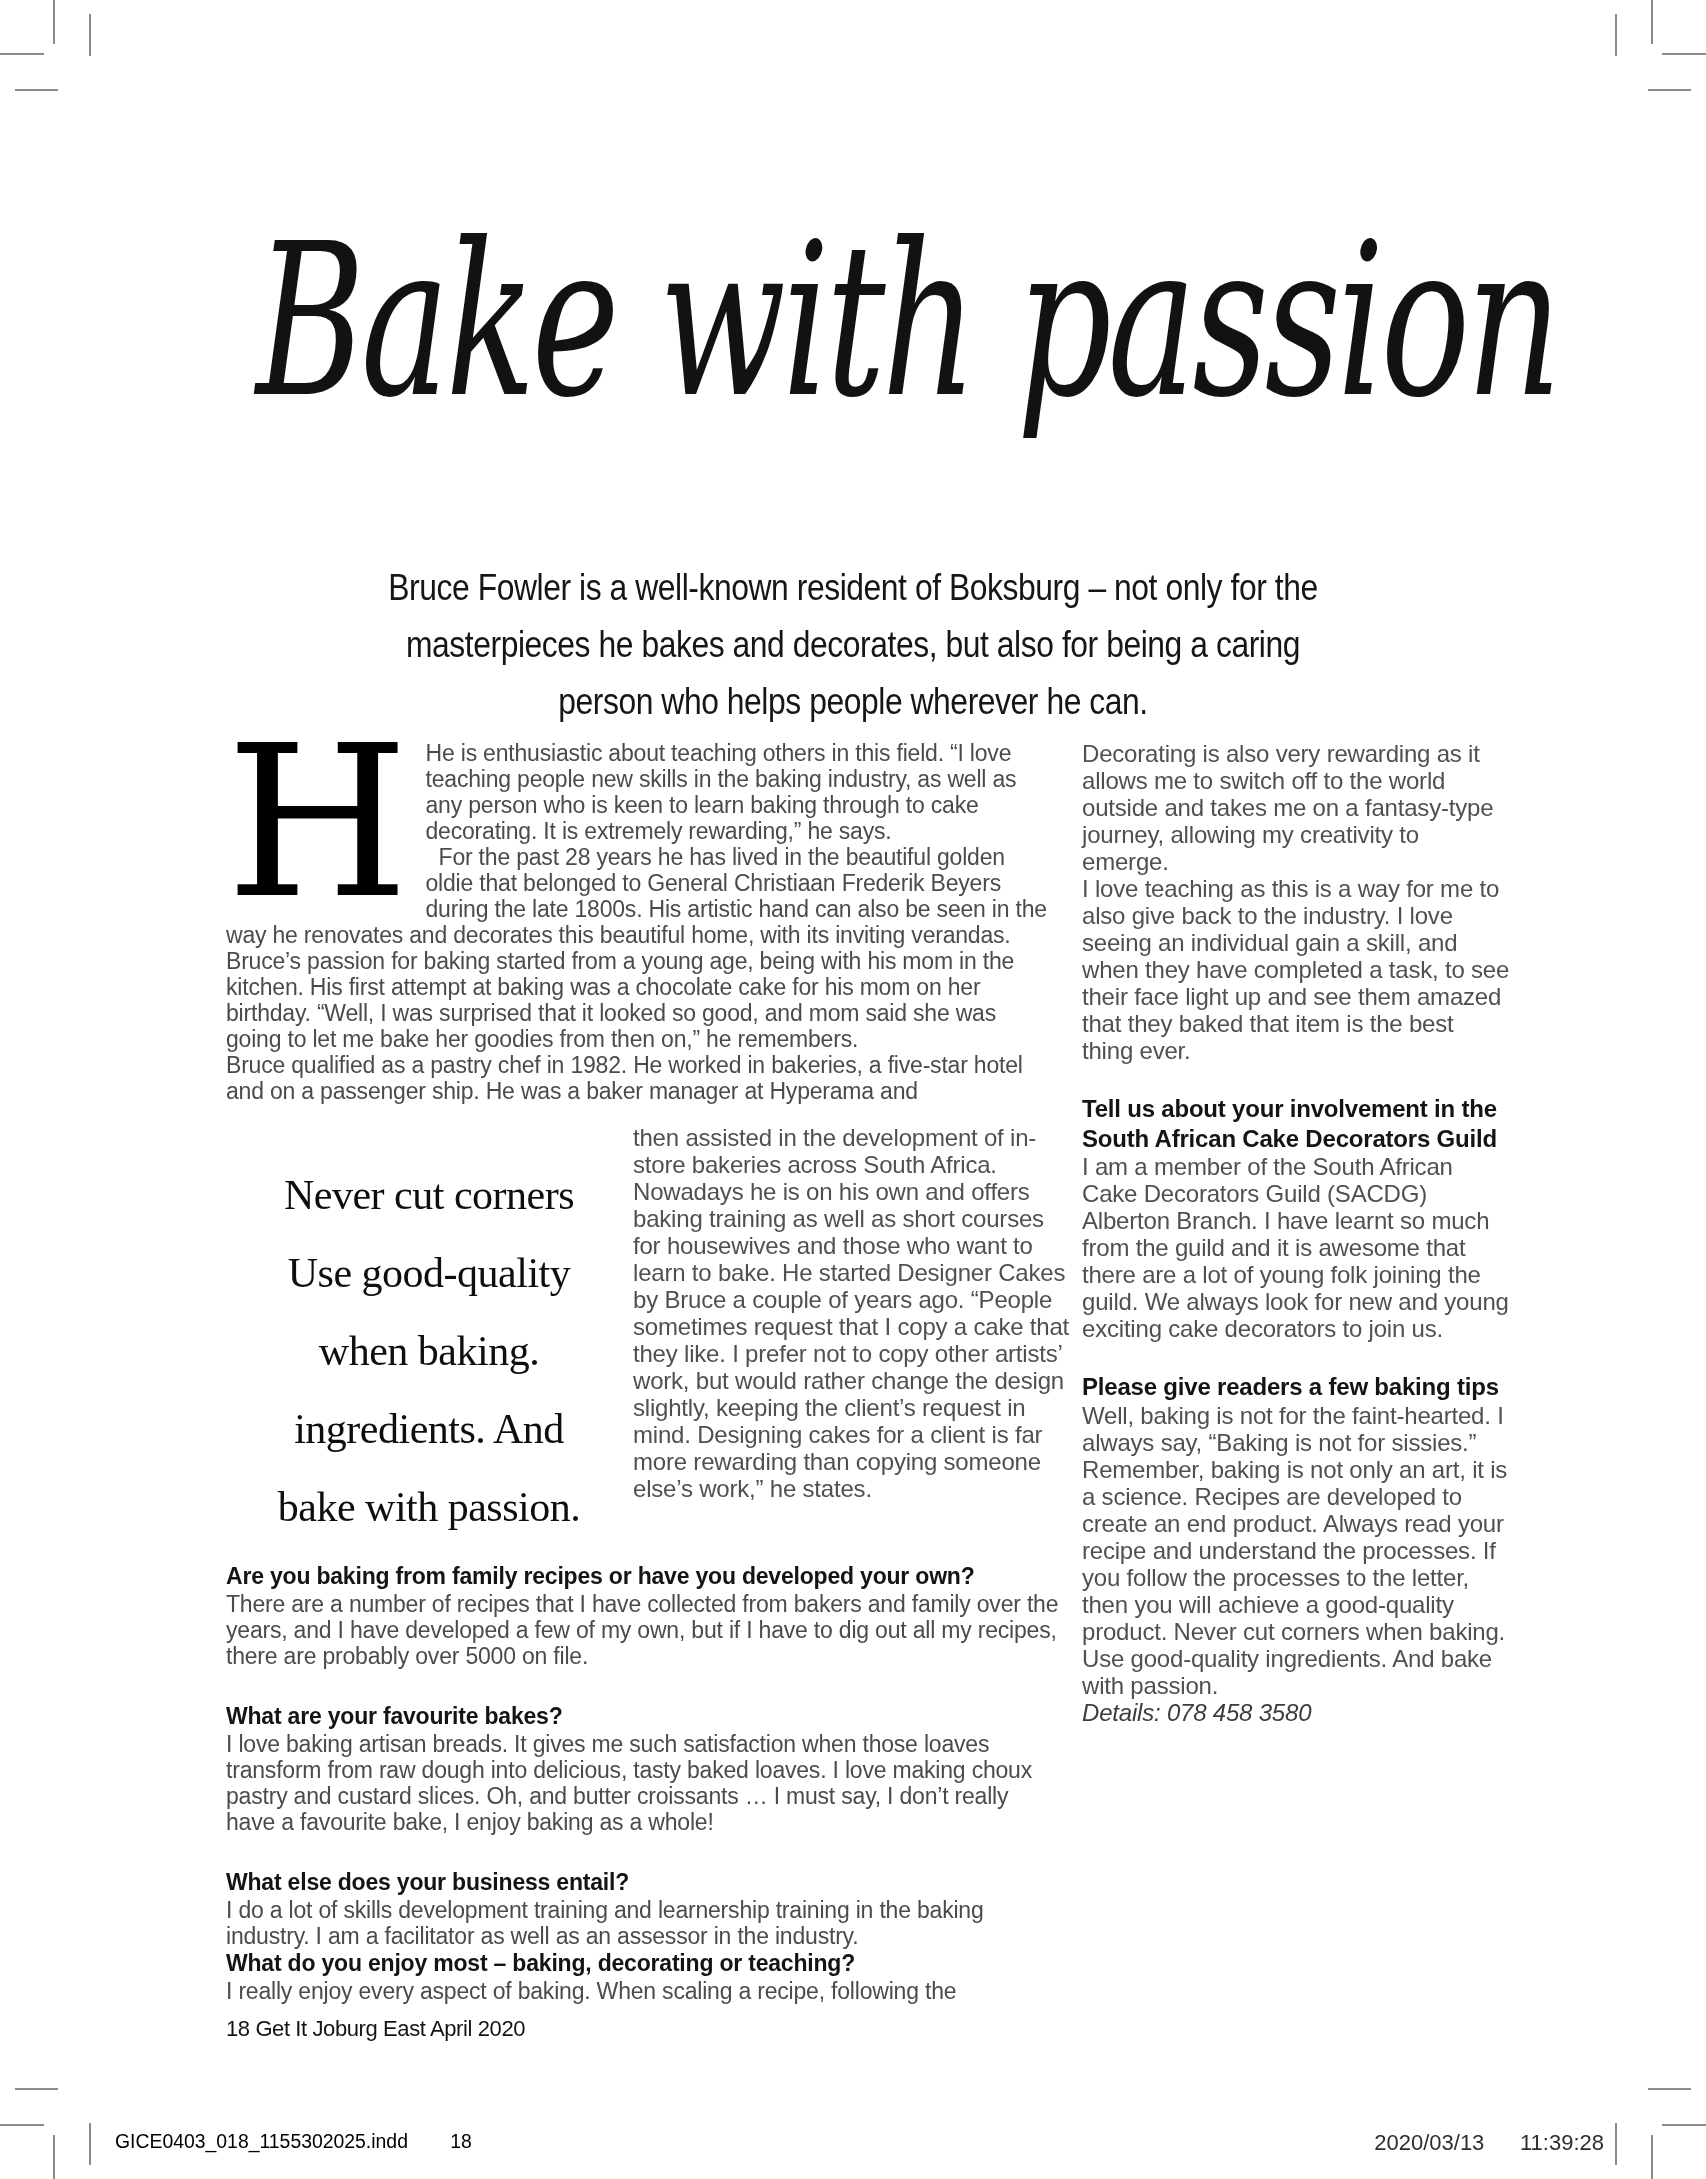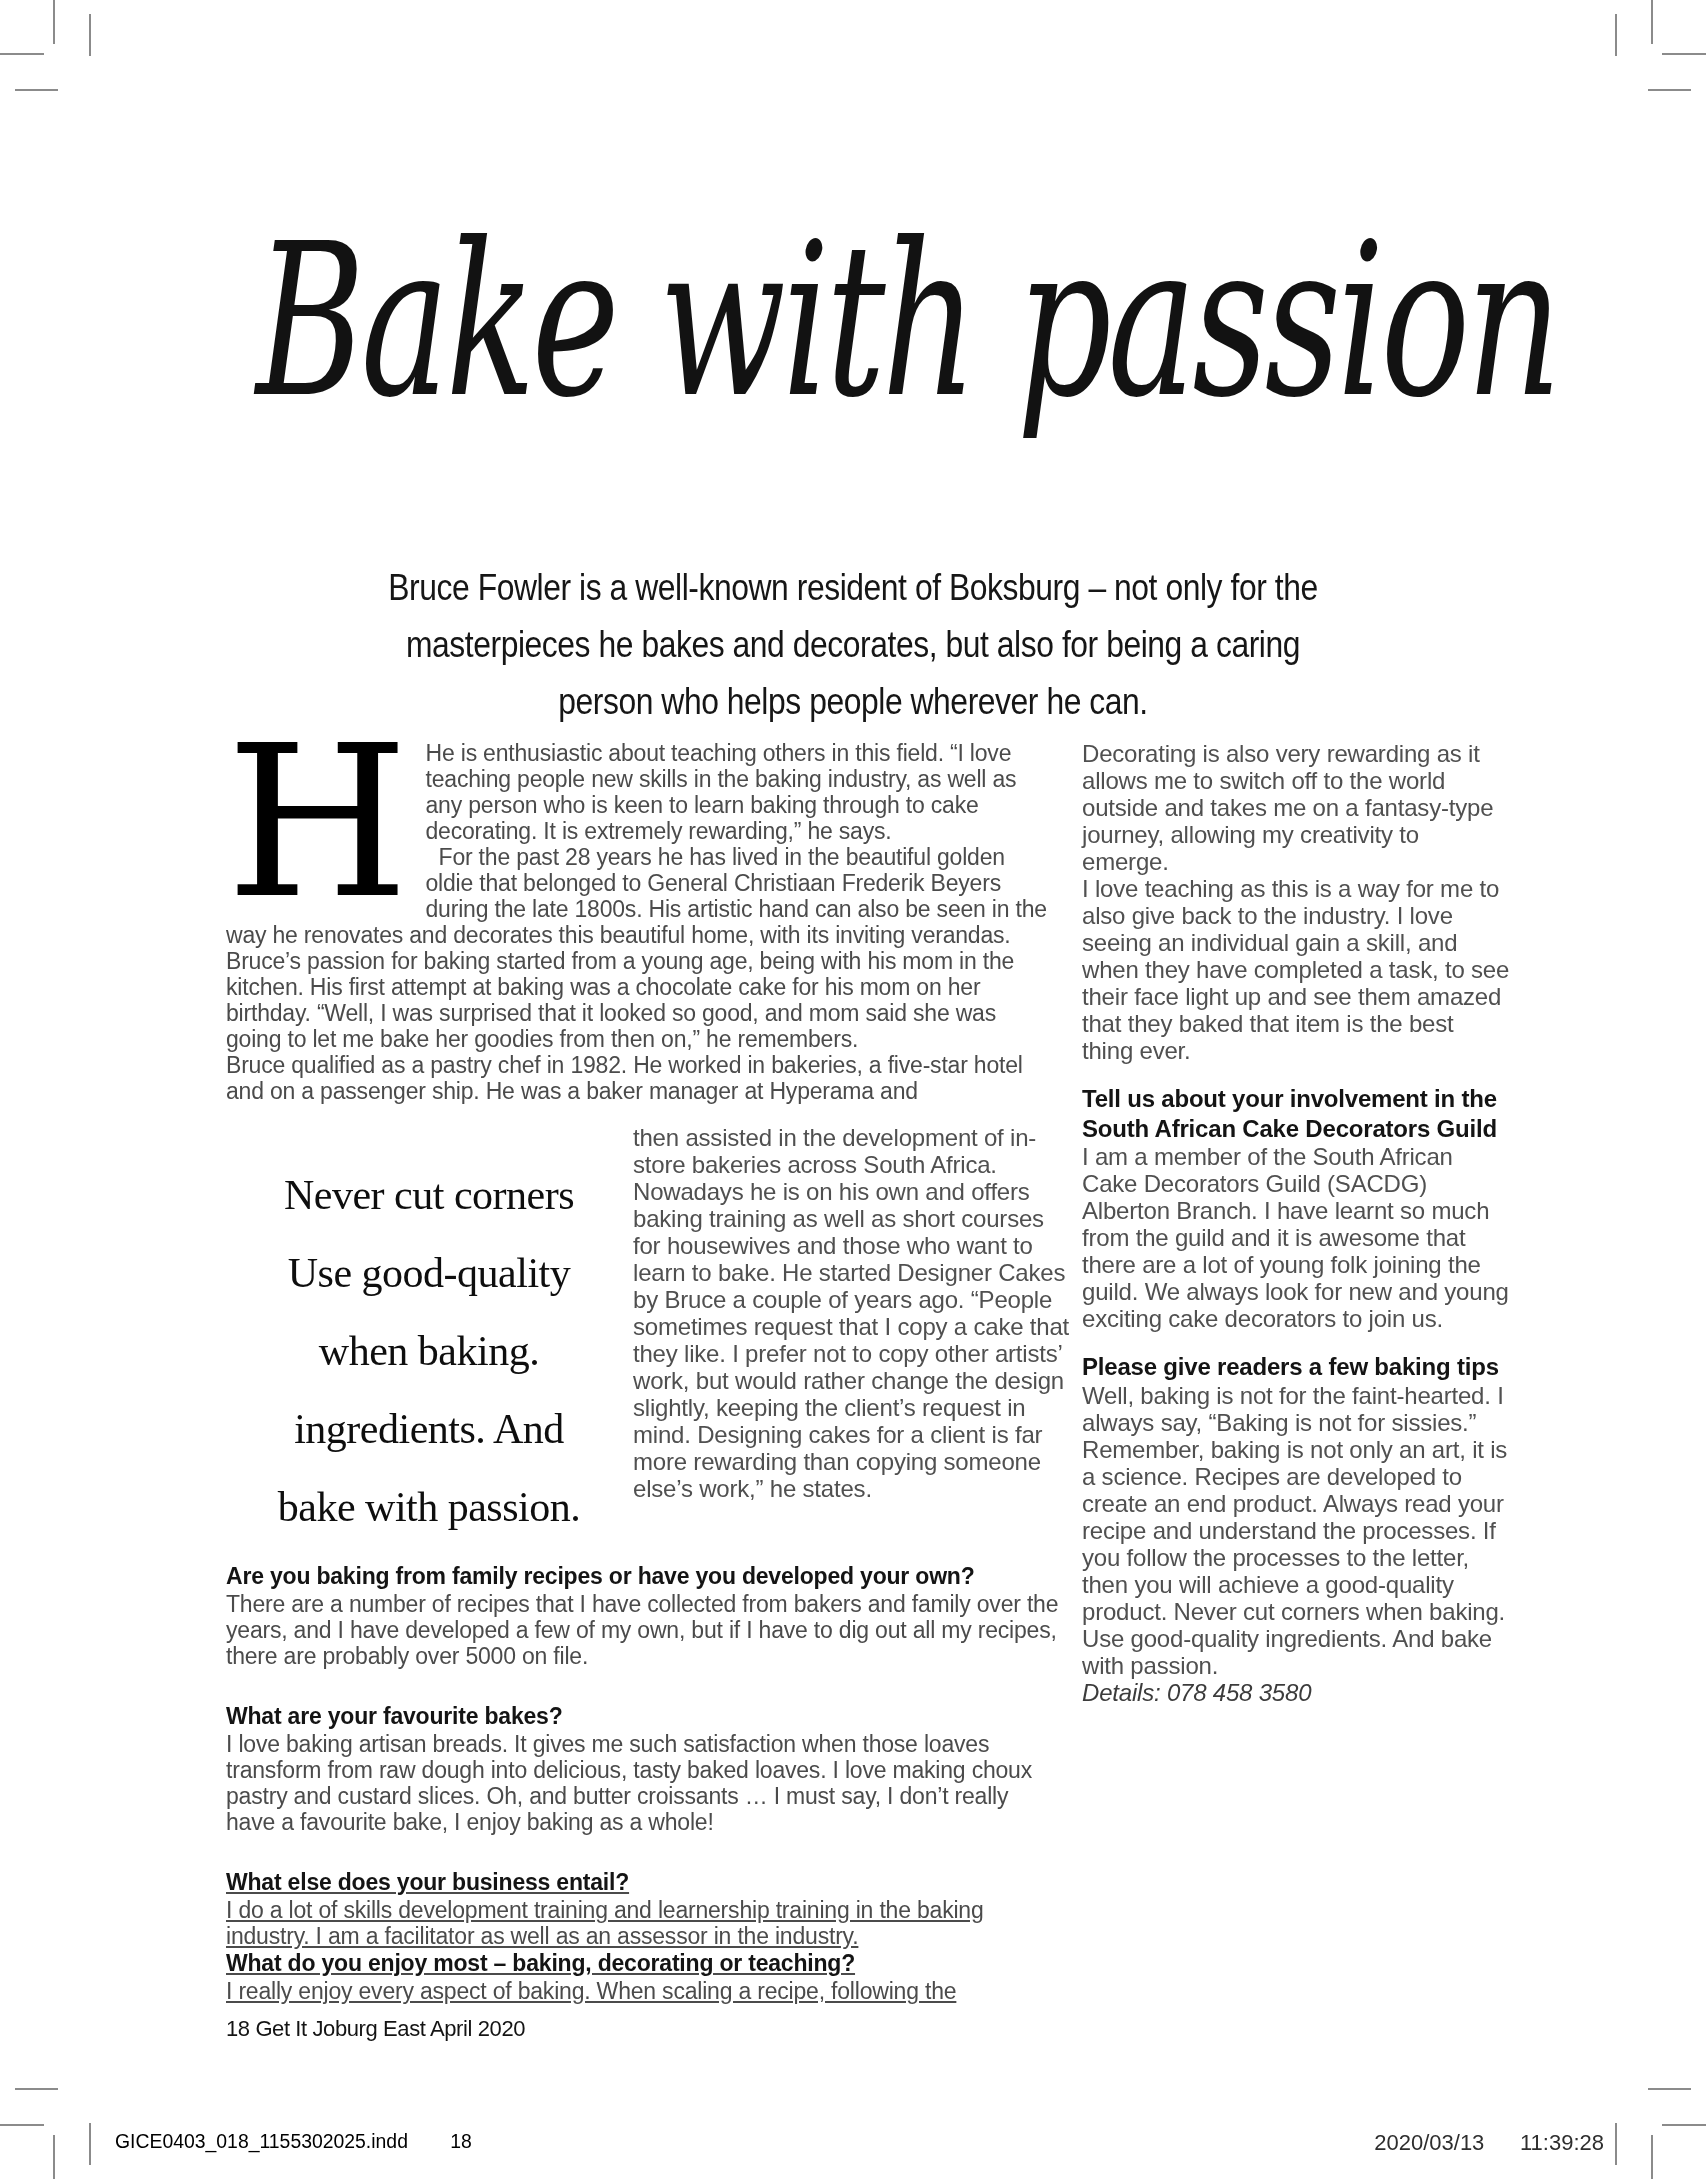--- a/index.html
+++ b/index.html
@@ -56,31 +56,31 @@
     font-size:24px; line-height:27px; color:#505050; letter-spacing:-0.2px;
   }
   .midcol p { margin:0; }
 
   
   .qa {
     position:absolute; left:226px; top:1562px; width:835px;
     font-size:23px; line-height:26px; color:#4b4b4b; letter-spacing:-0.2px;
   }
   .qa .qa-item { margin-bottom:33px; }
-  .qa .qa-item.tight { margin-bottom:0;text-decoration:underline; }
+  .qa .qa-item.tight { margin-bottom:0; }
   .qa h3 { margin:0; font-size:23px; line-height:29px; font-weight:bold; color:#141414; }
   .qa p { margin:0; }
 
   
   .rcol {
     position:absolute; left:1082px; top:740px; width:428px;
     font-size:24px; line-height:27px; color:#505050; letter-spacing:-0.2px;
   }
   .rcol p { margin:0; }
-  .rcol h3 { margin:20px 0 0 0; font-size:24px; line-height:29.5px; font-weight:bold; color:#141414; }
+  .rcol h3 { margin:30px 0 0 0; font-size:24px; line-height:29.5px; font-weight:bold; color:#141414; }
   .rcol .details { font-style:italic; color:#3c3c3c; }
 
   
   .footer {
     position:absolute; left:226px; top:2016px;
     font-size:22px; color:#141414; letter-spacing:-0.4px;
   }
   .footer .bold { font-weight:normal; }
   .printmeta-left {
     position:absolute; left:115px; top:2130px;

